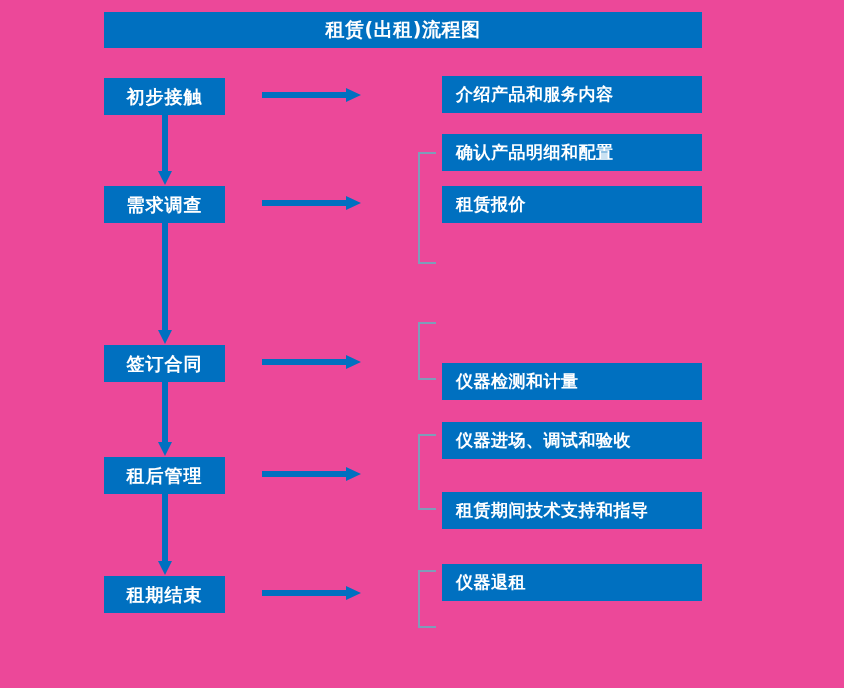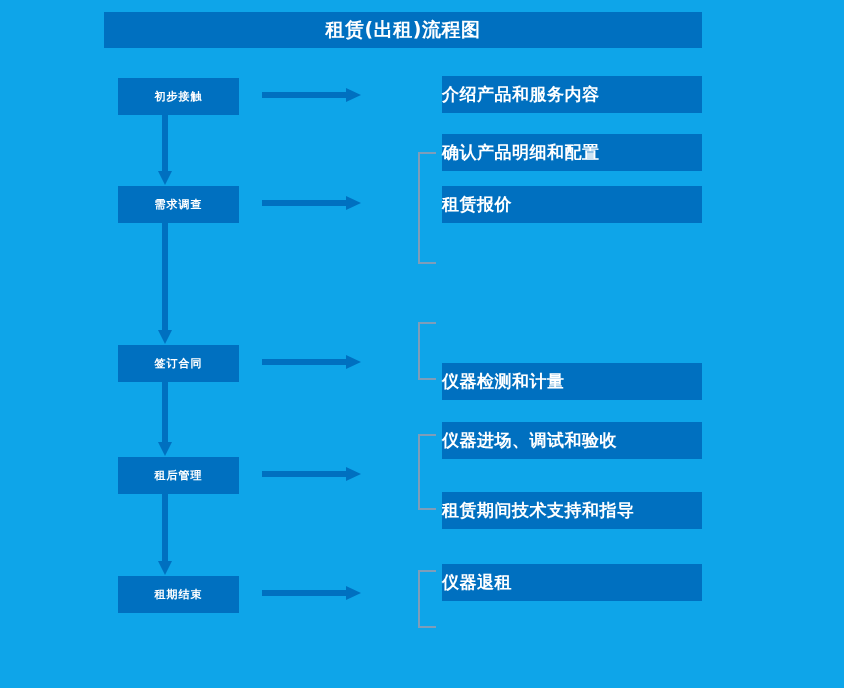--- a/index.html
+++ b/index.html
@@ -4,21 +4,21 @@
 <style>
   html, body {
     margin: 0;
     padding: 0;
     background: #ffffff;
   }
   #canvas {
     position: relative;
     width: 844px;
     height: 688px;
-    background: #0ea5e9;
+    background: #ec4899;
     font-family: "DejaVu Sans", "Liberation Sans", sans-serif;
     overflow: hidden;
   }
   
   .title-bar {
     position: absolute;
     left: 104px;
     top: 12px;
     width: 598px;
     height: 36px;
@@ -27,44 +27,45 @@
     font-size: 19px;
     font-weight: bold;
     display: flex;
     align-items: center;
     justify-content: center;
     letter-spacing: 0.5px;
   }
   
   .stage-box {
     position: absolute;
-    left: 118px;
+    left: 104px;
     width: 121px;
     height: 37px;
     background: #0070C0;
     color: #ffffff;
-    font-size: 11px;
+    font-size: 18px;
     font-weight: bold;
     display: flex;
     align-items: center;
     justify-content: center;
     letter-spacing: 1px;
   }
   
   .detail-box {
     position: absolute;
     left: 442px;
     width: 260px;
     height: 37px;
     background: #0070C0;
     color: #ffffff;
     font-size: 17px;
     font-weight: bold;
     display: flex;
     align-items: center;
+    padding-left: 14px;
     box-sizing: border-box;
     letter-spacing: 0.5px;
   }
   
   .arrow-h {
     position: absolute;
     height: 14px;
   }
   .arrow-v {
     position: absolute;

